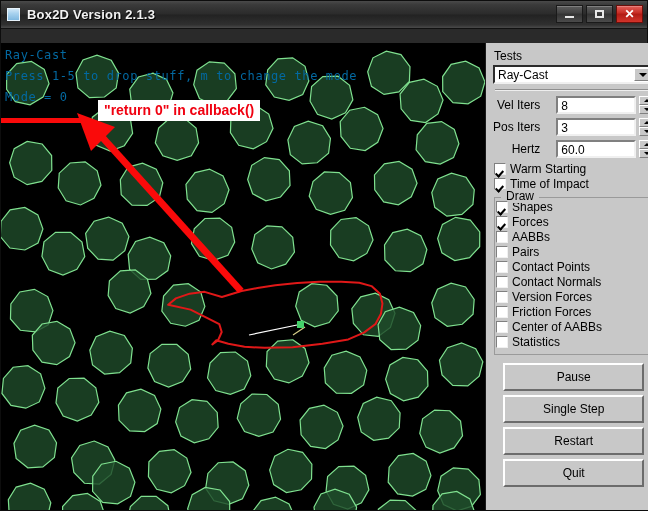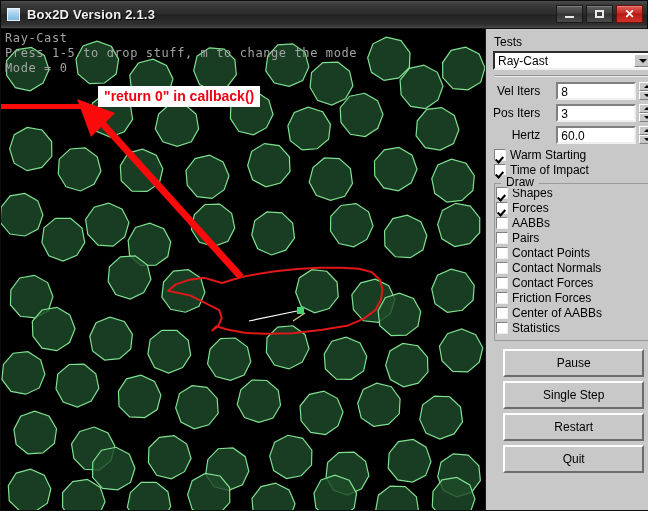--- a/index.html
+++ b/index.html
@@ -7,21 +7,21 @@
     width:648px;height:511px;overflow:hidden;
     background:#1b1b1b;
     font-family:"Liberation Sans", sans-serif;
     -webkit-font-smoothing:none;
   }
   .window{
     position:absolute;left:0;top:0;width:648px;height:511px;
     background:#2a2a2a;
     border:1px solid #0d0d0d;
     box-sizing:border-box;
-    display:flex;flex-direction:column;
+    display:flex;flex-direction:column;gap:14px;
   }
   
   .titlebar{
     position:relative;height:27px;flex:0 0 27px;
     background:linear-gradient(to bottom,#4a4a4a 0%,#3a3a3a 14%,#2b2b2b 48%,#222 52%,#303030 88%,#4a4a4a 100%);
     border-bottom:1px solid #111;
     display:flex;align-items:center;
   }
   .title-icon{
     width:13px;height:13px;margin-left:6px;margin-right:7px;
@@ -56,22 +56,22 @@
   .canvas-wrap{
     position:relative;width:484px;flex:0 0 484px;
     background:#000;
     border-right:1px solid #1b1b1b;
     overflow:hidden;
   }
   .canvas-wrap svg{position:absolute;left:0;top:0;}
   .hud{
     position:absolute;left:4px;top:2px;
     font-family:"DejaVu Sans Mono","Liberation Mono",monospace;
-    font-size:12px;line-height:15px;
-    color:#a3a3a3;
+    font-size:12px;line-height:21px;
+    color:#0369a1;
     white-space:pre;
     letter-spacing:.6px;
     pointer-events:none;
   }
   .callout{
     position:absolute;left:97px;top:57px;
     background:#fff;
     padding:2px 6px 3px 6px;
     color:#f00110;
     font-size:14px;font-weight:bold;
@@ -377,21 +377,21 @@
         <div class="cbrow">
           <div class="cb"></div>
           <div class="cbtext">Contact Points</div>
         </div>
         <div class="cbrow">
           <div class="cb"></div>
           <div class="cbtext">Contact Normals</div>
         </div>
         <div class="cbrow">
           <div class="cb"></div>
-          <div class="cbtext">Contact Forces</div>
+          <div class="cbtext">Version Forces</div>
         </div>
         <div class="cbrow">
           <div class="cb"></div>
           <div class="cbtext">Friction Forces</div>
         </div>
         <div class="cbrow">
           <div class="cb"></div>
           <div class="cbtext">Center of AABBs</div>
         </div>
         <div class="cbrow">

